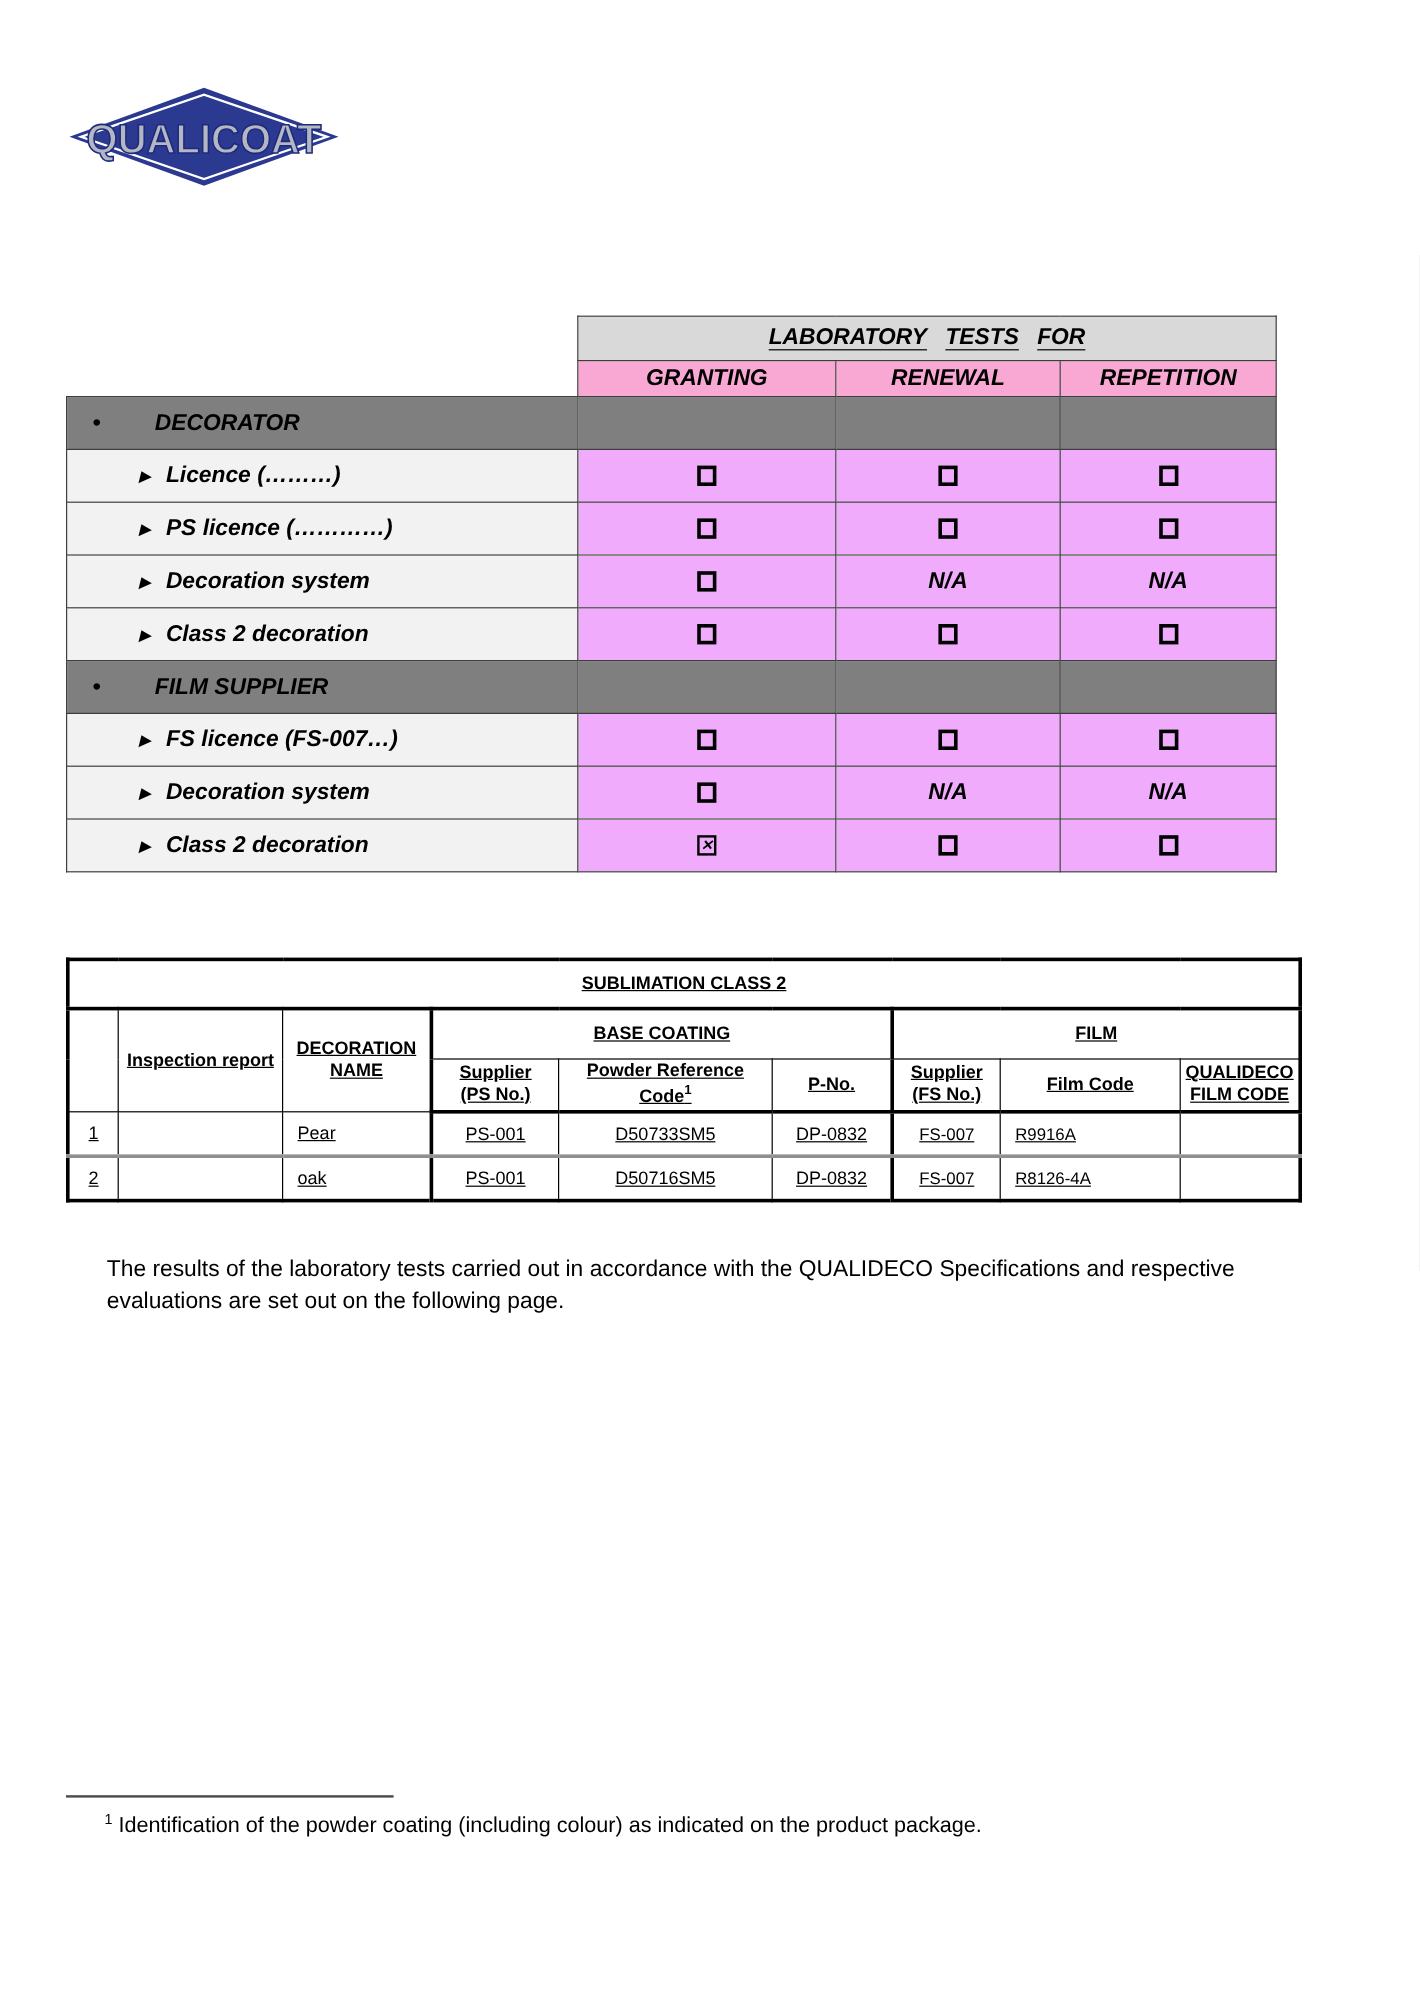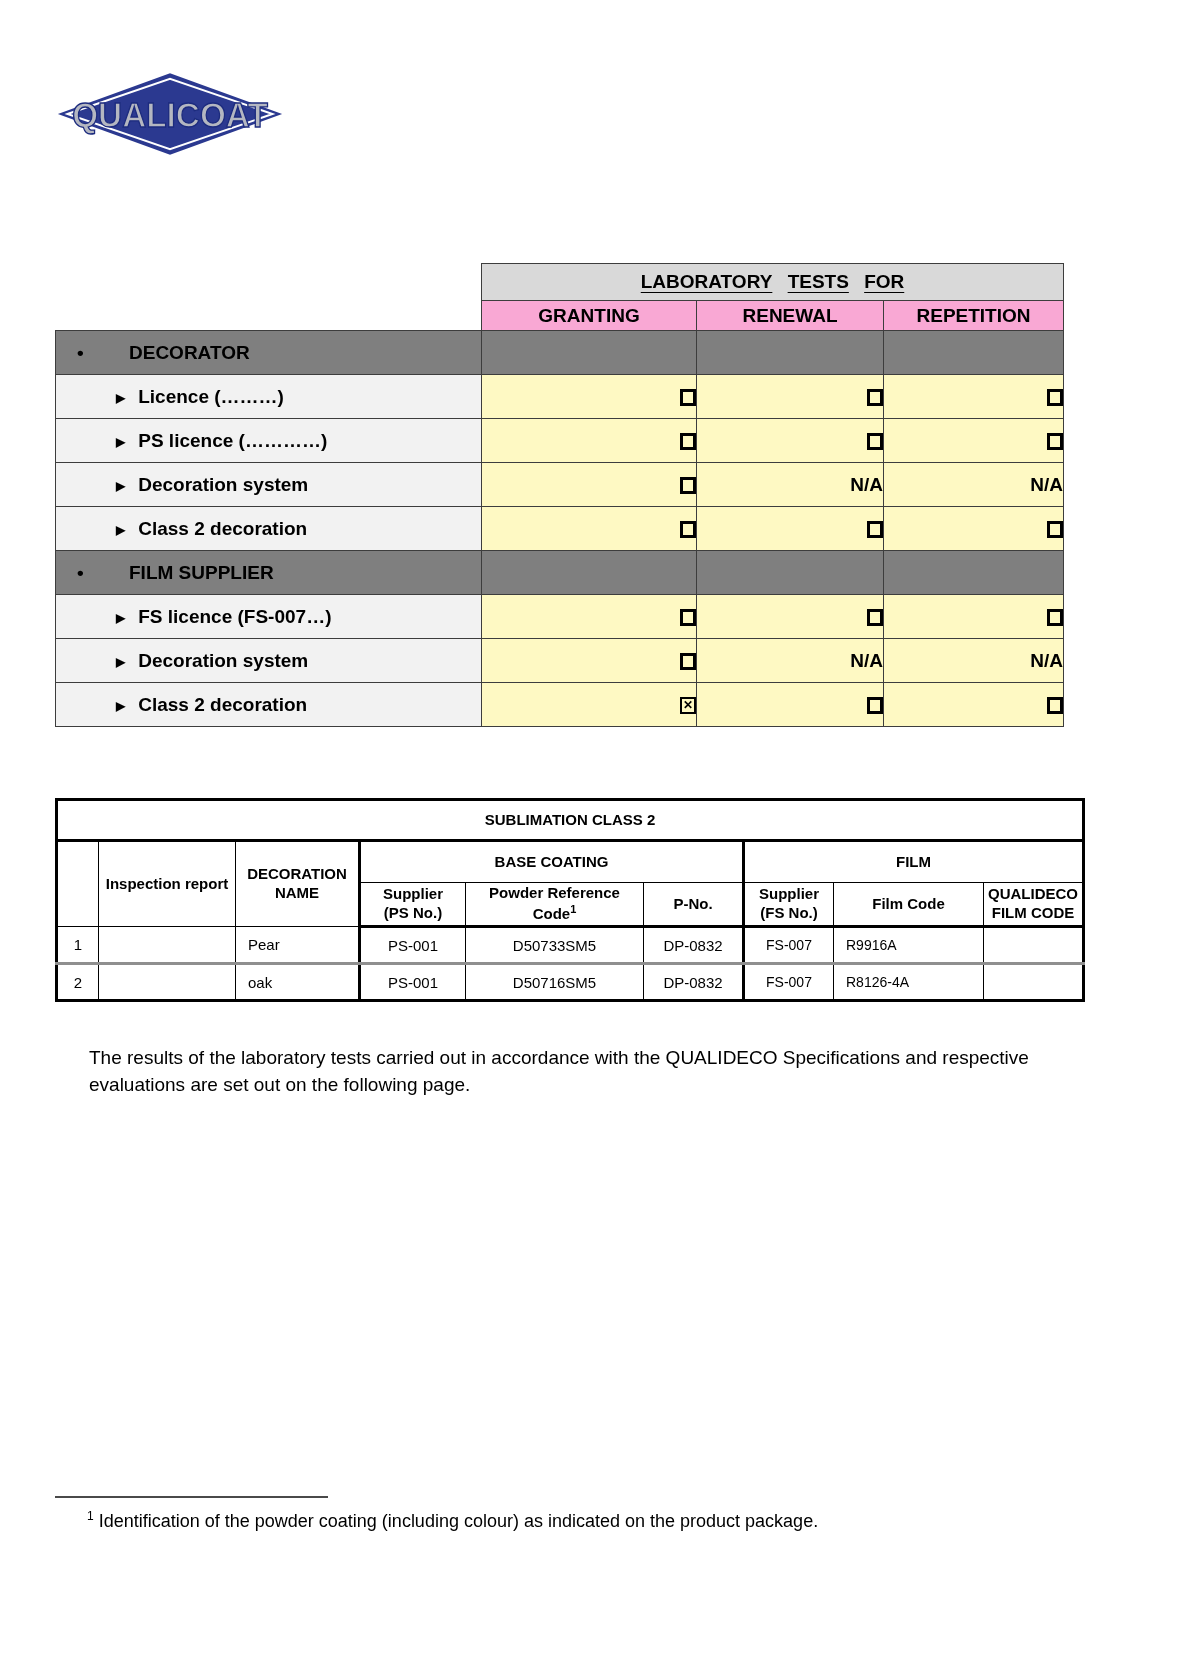--- a/index.html
+++ b/index.html
@@ -11,47 +11,47 @@
   .logo{position:absolute;left:56px;top:72px;}
   .doc-header{position:absolute;top:80px;right:153px;text-align:right;}
   .doc-line1{font-size:19px;letter-spacing:.2px;}
   .doc-line2{font-size:25px;margin-top:10px;padding-right:28px;}
   .doc-line2 .lbl{font-weight:bold;margin-right:6px;}
   
   .main-title{position:absolute;left:55px;top:191px;width:1008px;text-align:center;
     font-size:29px;font-weight:bold;}
   
   table{border-spacing:0;}
-  .lab-table{position:absolute;left:55px;top:263px;width:1008px;border-collapse:collapse;table-layout:fixed;}
+  .lab-table{position:absolute;left:55px;top:263px;width:1008px;border-collapse:collapse;table-layout:fixed;font-style:italic;}
   .lab-table td,.lab-table th{border:1.5px solid #3d3d3d;padding:0;overflow:hidden;}
   .lab-table .ghost{border:none;background:#fff;}
   .lab-table tr.hdr1{height:37px;}
   .lab-table tr.hdr2{height:30px;}
   .lab-table tr.sec,.lab-table tr.item{height:44px;}
   .lab-hdr{background:#d9d9d9;font-size:19px;font-weight:bold;text-align:center;vertical-align:middle;}
   .lab-hdr .w{text-decoration:underline;text-underline-offset:4px;margin:0 5px;}
   .col-hdr{background:#f9a8d4;font-size:19px;font-weight:bold;text-align:center;vertical-align:middle;}
   .sec-cell{background:#7f7f7f;}
   .sec .label-cell{background:#7f7f7f;font-size:19px;font-weight:bold;text-align:left;
     vertical-align:middle;padding-left:21px;}
   .bullet{display:inline-block;width:12px;margin-right:40px;font-size:19px;}
   .item .label-cell{background:#f2f2f2;font-size:19px;font-weight:bold;text-align:left;
     vertical-align:middle;padding-left:60px;}
   .arrow{display:inline-block;font-size:12px;margin-right:13px;transform:translateY(-1px);}
-  .cb-cell{background:#fef9c3;text-align:right;vertical-align:middle;}
+  .cb-cell{background:#f0abfc;text-align:center;vertical-align:middle;}
   .cb{display:inline-block;box-sizing:content-box;width:10px;height:11px;border:3px solid #000;
     vertical-align:middle;}
   .cb[data-state="checked"]{width:12px;height:13px;border-width:2px;}
   .cb[data-state="checked"]::after{content:"✕";display:block;font-size:12px;font-weight:bold;
     line-height:13px;text-align:center;}
   .na{font-size:19px;font-weight:bold;}
   
   .c2-table{position:absolute;left:55px;top:798px;width:1027px;border-collapse:collapse;
     table-layout:fixed;border:3px solid #000;}
-  .c2-table td,.c2-table th{border:1px solid #000;padding:0 0;vertical-align:middle;overflow:hidden;}
+  .c2-table td,.c2-table th{border:1px solid #000;padding:0 0;vertical-align:middle;overflow:hidden;text-decoration:underline;}
   .c2-title{background:#d9d9d9;font-size:17px;font-weight:bold;text-align:center;height:38px;
     border-bottom:3px solid #000 !important;}
   .c2-table tr.grp{height:42px;}
   .c2-table tr.sub{height:44px;}
   .c2-table tr.data{height:37px;}
   .c2-table th{font-size:15px;font-weight:bold;text-align:center;background:#fff;line-height:1.25;}
   .c2-table .thickL{border-left:3px solid #000;}
   .c2-table tr.sub th{border-bottom:3px solid #000;}
   .c2-table tr.r1 td{border-bottom:3px solid #8f8f8f;}
   .c2-table td{font-size:15px;text-align:center;}

